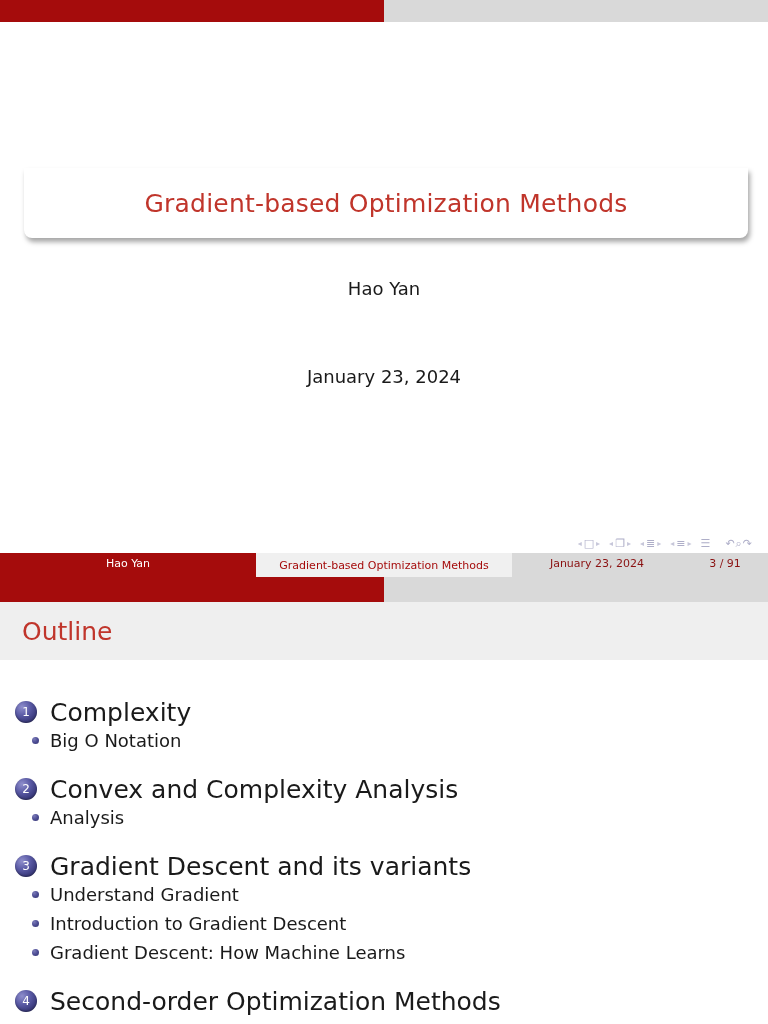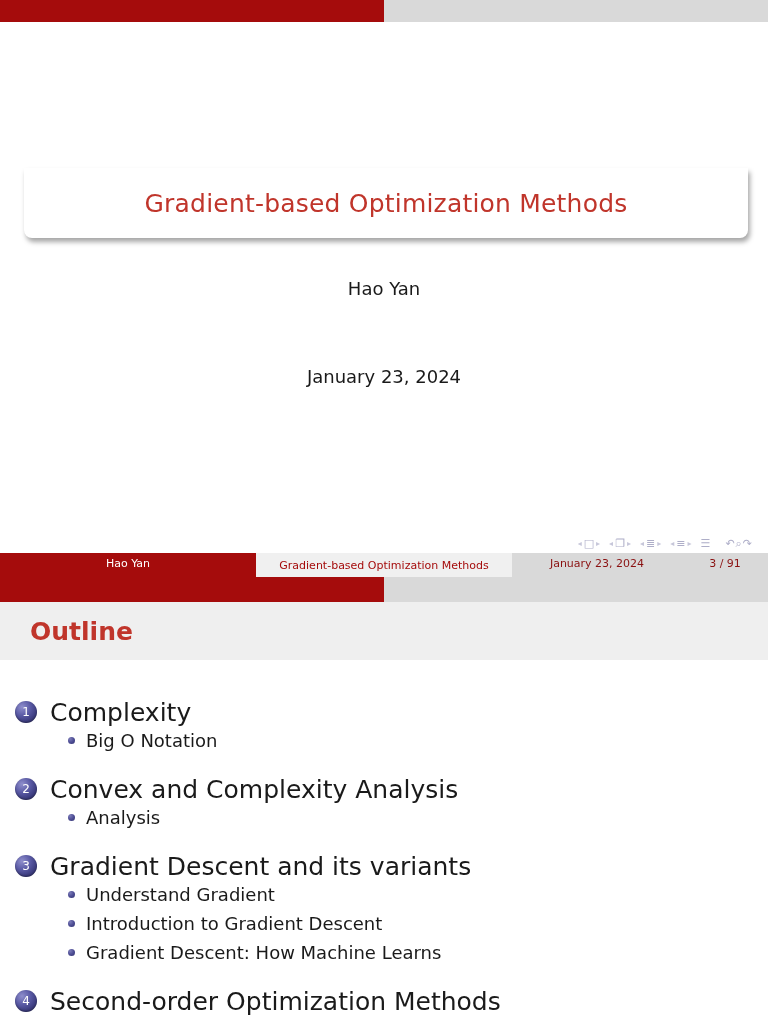--- a/index.html
+++ b/index.html
@@ -187,24 +187,24 @@
     position: absolute;
     left: 0;
     top: 0;
     width: 768px;
     height: 58px;
     background: #efefef;
     display: flex;
     align-items: center;
   }
   .frame-title {
-    margin-left: 30px;
+    margin-left: 22px;
     color: #c0352b;
     font-size: 25px;
-    font-weight: 700;
+    font-weight: 400;
   }
 
   .outline-list {
     position: absolute;
     left: 0;
     top: 96px;
     width: 768px;
   }
   .section-block { margin-bottom: 20px; }
   .section-row {
@@ -229,21 +229,21 @@
   .section-label {
     margin-left: 13px;
     font-size: 25px;
     color: #1a1a1a;
     white-space: nowrap;
   }
   .sub-row {
     display: flex;
     align-items: center;
     height: 29px;
-    padding-left: 68px;
+    padding-left: 32px;
   }
   .sub-bullet {
     width: 7px;
     height: 7px;
     border-radius: 50%;
     background: radial-gradient(circle at 32% 28%, #7b7bb8 0%, #4d4d94 50%, #33336e 100%);
     flex: 0 0 auto;
   }
   .sub-label {
     margin-left: 11px;

